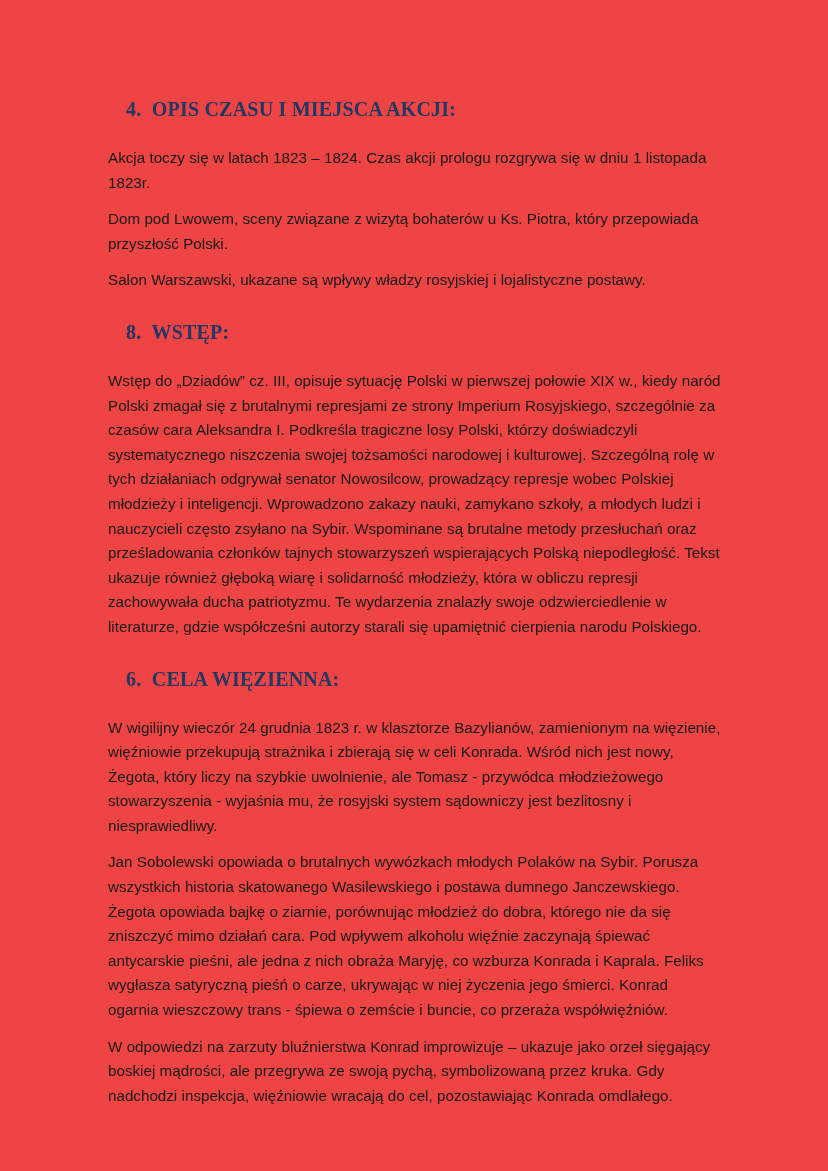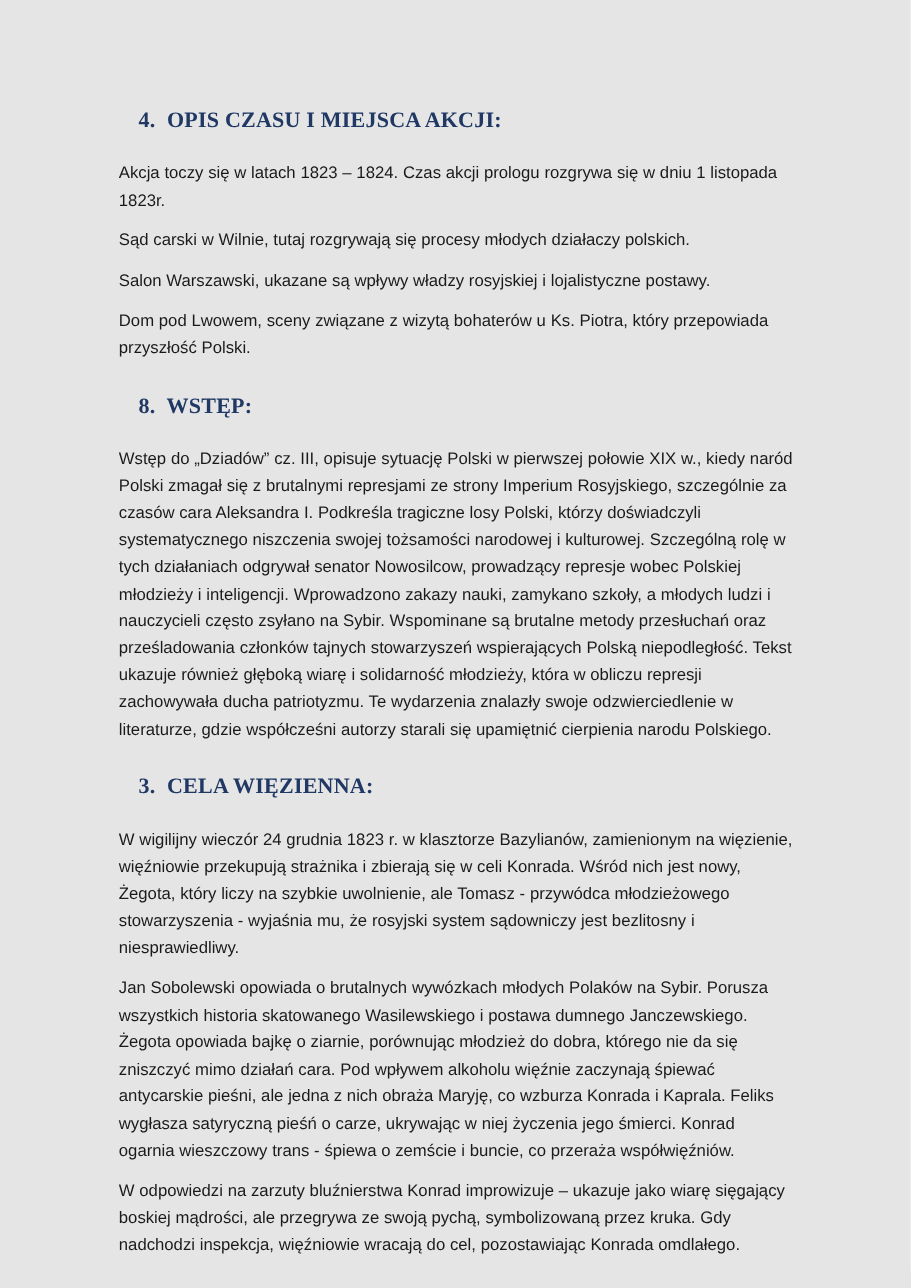--- a/index.html
+++ b/index.html
@@ -5,21 +5,21 @@
 <style>
   html, body {
     margin: 0;
     padding: 0;
     background: #ffffff;
   }
   .page {
     position: relative;
     width: 828px;
     height: 1171px;
-    background: #e5e5e5;
+    background: #ef4444;
     overflow: hidden;
     box-sizing: border-box;
   }
   .content {
     position: absolute;
     left: 96px;
     top: 96px;
     width: 638px;
   }
   .doc-section {
@@ -65,35 +65,34 @@
 <body>
 
 <div class="page">
   <div class="content">
 
     <section class="doc-section sec-1">
       <div class="gap-before-heading"></div>
       <h2 class="section-heading">4.  OPIS CZASU I MIEJSCA AKCJI:</h2>
       <div class="gap-after-heading"></div>
       <p class="section-body para">Akcja toczy się w latach 1823 – 1824. Czas akcji prologu rozgrywa się w dniu 1 listopada 1823r.</p>
-      <p class="section-body para">Sąd carski w Wilnie, tutaj rozgrywają się procesy młodych działaczy polskich.</p>
+      <p class="section-body para">Dom pod Lwowem, sceny związane z wizytą bohaterów u Ks. Piotra, który przepowiada przyszłość Polski.</p>
       <p class="section-body para">Salon Warszawski, ukazane są wpływy władzy rosyjskiej i lojalistyczne postawy.</p>
-      <p class="section-body para">Dom pod Lwowem, sceny związane z wizytą bohaterów u Ks. Piotra, który przepowiada przyszłość Polski.</p>
     </section>
 
     <section class="doc-section sec-2">
       <div class="gap-before-heading"></div>
       <h2 class="section-heading">8.  WSTĘP:</h2>
       <div class="gap-after-heading"></div>
       <p class="section-body para">Wstęp do „Dziadów” cz. III, opisuje sytuację Polski w pierwszej połowie XIX w., kiedy naród Polski zmagał się z brutalnymi represjami ze strony Imperium Rosyjskiego, szczególnie za czasów cara Aleksandra I. Podkreśla tragiczne losy Polski, którzy doświadczyli systematycznego niszczenia swojej tożsamości narodowej i kulturowej. Szczególną rolę w tych działaniach odgrywał senator Nowosilcow, prowadzący represje wobec Polskiej młodzieży i inteligencji. Wprowadzono zakazy nauki, zamykano szkoły, a młodych ludzi i nauczycieli często zsyłano na Sybir. Wspominane są brutalne metody przesłuchań oraz prześladowania członków tajnych stowarzyszeń wspierających Polską niepodległość. Tekst ukazuje również głęboką wiarę i solidarność młodzieży, która w obliczu represji zachowywała ducha patriotyzmu. Te wydarzenia znalazły swoje odzwierciedlenie w literaturze, gdzie współcześni autorzy starali się upamiętnić cierpienia narodu Polskiego.</p>
     </section>
 
     <section class="doc-section sec-3">
       <div class="gap-before-heading"></div>
-      <h2 class="section-heading">3.  CELA WIĘZIENNA:</h2>
+      <h2 class="section-heading">6.  CELA WIĘZIENNA:</h2>
       <div class="gap-after-heading"></div>
       <p class="section-body para">W wigilijny wieczór 24 grudnia 1823 r. w klasztorze Bazylianów, zamienionym na więzienie, więźniowie przekupują strażnika i zbierają się w celi Konrada. Wśród nich jest nowy, Żegota, który liczy na szybkie uwolnienie, ale Tomasz - przywódca młodzieżowego stowarzyszenia - wyjaśnia mu, że rosyjski system sądowniczy jest bezlitosny i niesprawiedliwy.</p>
       <p class="section-body para">Jan Sobolewski opowiada o brutalnych wywózkach młodych Polaków na Sybir. Porusza wszystkich historia skatowanego Wasilewskiego i postawa dumnego Janczewskiego. Żegota opowiada bajkę o ziarnie, porównując młodzież do dobra, którego nie da się zniszczyć mimo działań cara. Pod wpływem alkoholu więźnie zaczynają śpiewać antycarskie pieśni, ale jedna z nich obraża Maryję, co wzburza Konrada i Kaprala. Feliks wygłasza satyryczną pieśń o carze, ukrywając w niej życzenia jego śmierci. Konrad ogarnia wieszczowy trans - śpiewa o zemście i buncie, co przeraża współwięźniów.</p>
-      <p class="section-body para">W odpowiedzi na zarzuty bluźnierstwa Konrad improwizuje – ukazuje jako wiarę sięgający boskiej mądrości, ale przegrywa ze swoją pychą, symbolizowaną przez kruka. Gdy nadchodzi inspekcja, więźniowie wracają do cel, pozostawiając Konrada omdlałego.</p>
+      <p class="section-body para">W odpowiedzi na zarzuty bluźnierstwa Konrad improwizuje – ukazuje jako orzeł sięgający boskiej mądrości, ale przegrywa ze swoją pychą, symbolizowaną przez kruka. Gdy nadchodzi inspekcja, więźniowie wracają do cel, pozostawiając Konrada omdlałego.</p>
     </section>
 
   </div>
 </div>
 
 </body></html>

